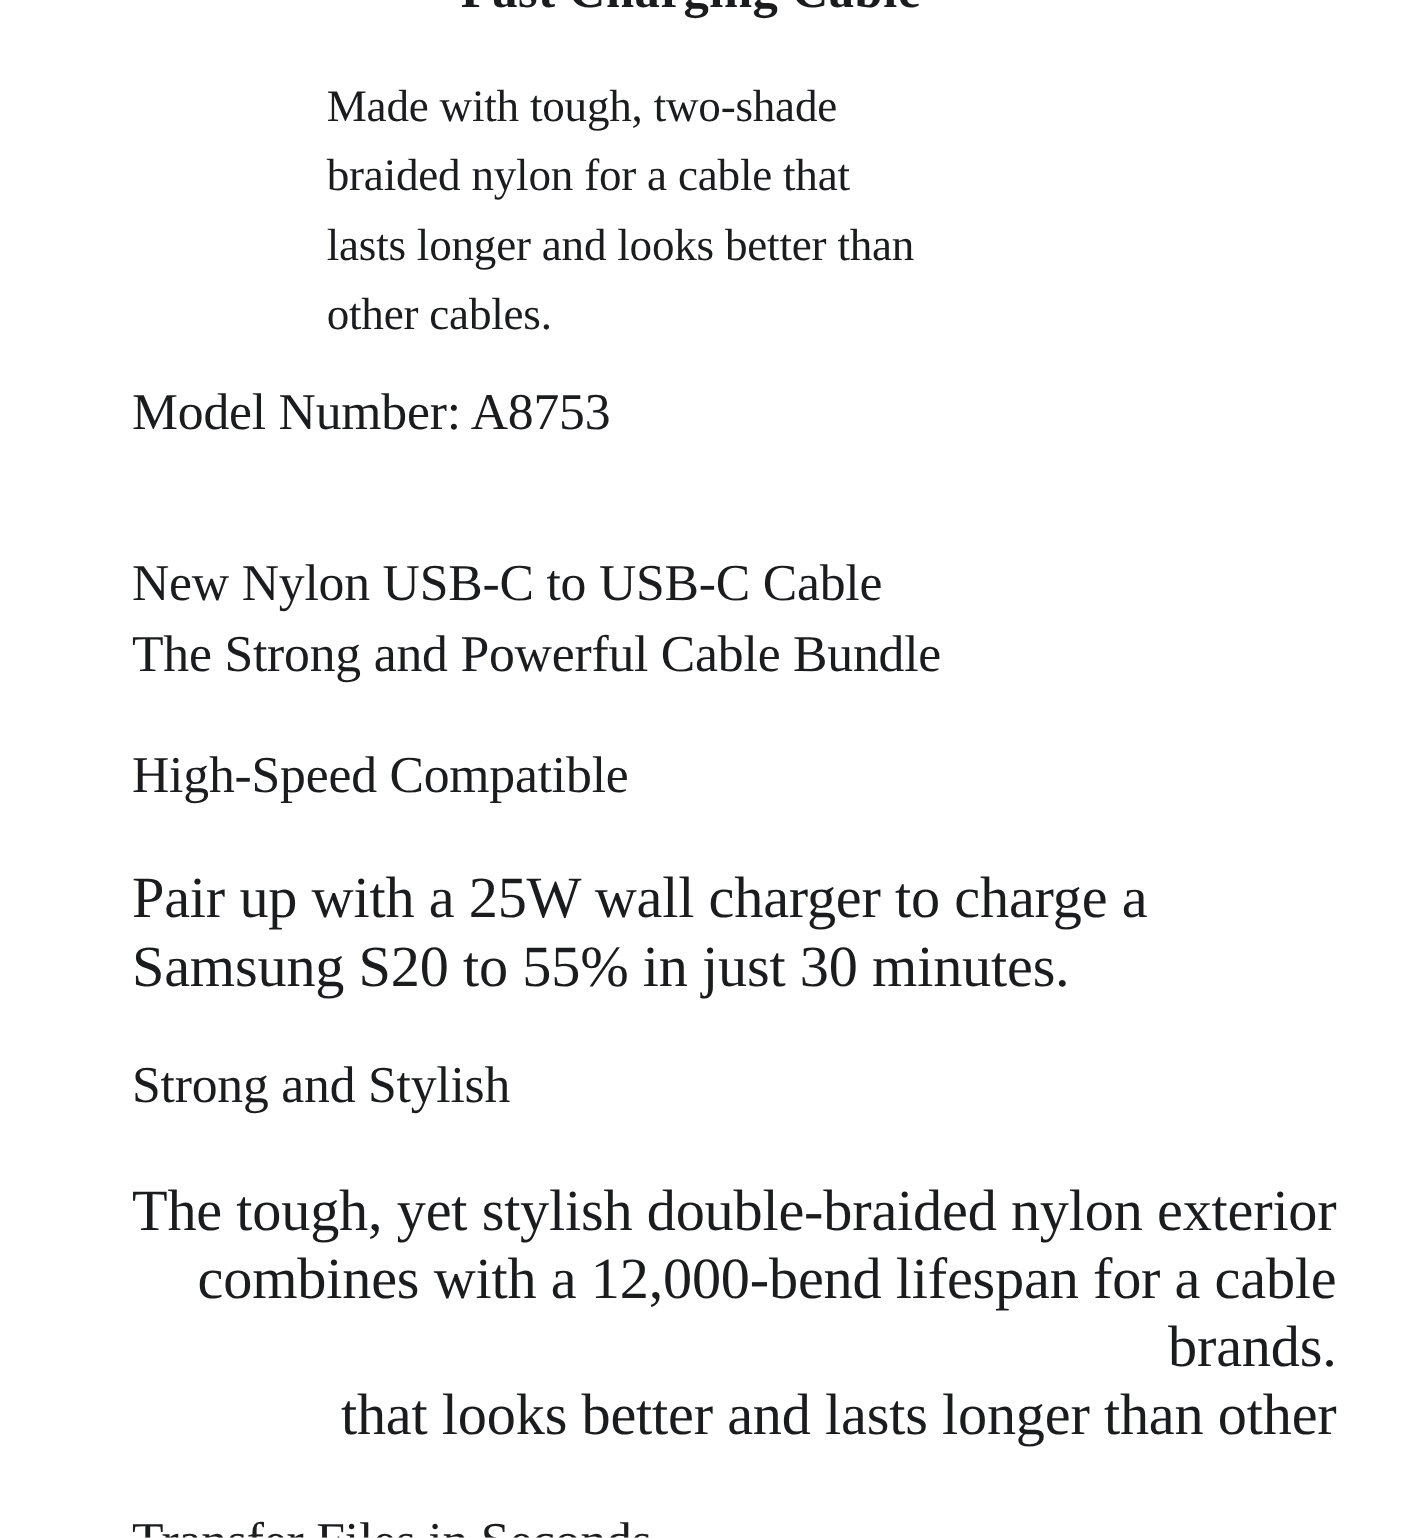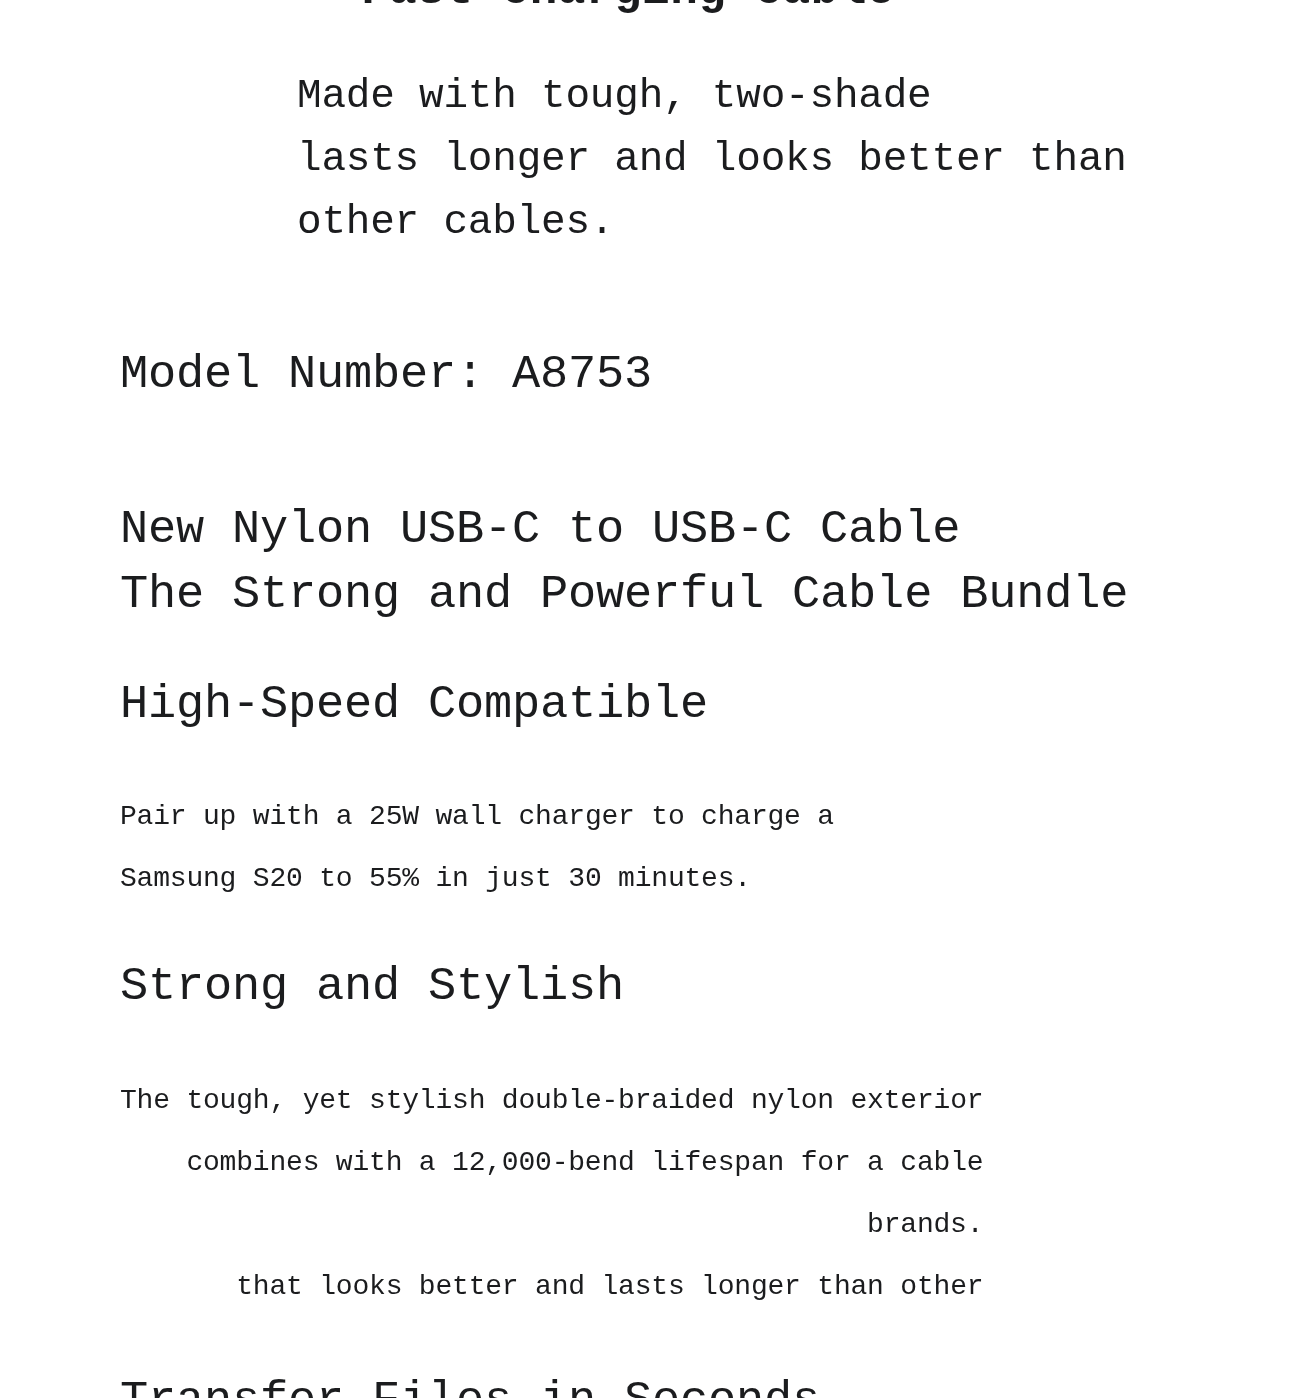--- a/index.html
+++ b/index.html
@@ -6,21 +6,21 @@
     margin: 0;
     padding: 0;
     background: #ffffff;
   }
   .page {
     position: relative;
     width: 1290px;
     height: 1398px;
     overflow: hidden;
     background: #ffffff;
-    font-family: Liberation Mono, monospace;
+    font-family: Liberation Serif, serif;
     color: #1b1c1e;
   }
   .top-heading {
     position: absolute;
     top: -33px;
     left: 0;
     width: 1256px;
     margin: 0;
     font-size: 46px;
     line-height: 48px;
@@ -44,41 +44,42 @@
     position: absolute;
     left: 120px;
     font-size: 47px;
     line-height: 50px;
     white-space: nowrap;
     letter-spacing: -0.2px;
   }
   .para {
     position: absolute;
     left: 120px;
-    font-size: 28px;
+    font-size: 53px;
     line-height: 62px;
   }
   .pos-model    { top: 350px; }
   .pos-product  { top: 460px; margin-top: 45px; }
   .pos-bundle   { top: 570px; }
   .pos-speed    { top: 680px; }
   .pos-pair     { top: 786px; }
   .pos-stylish  { top: 962px; }
   .pos-tough    { top: 1070px; text-align: right; }
   .pos-transfer { top: 1376px; }
 </style>
 </head>
 <body>
 
 <div class="page">
 
   <h1 class="top-heading">Fast Charging Cable</h1>
 
   <div class="tagline">
     <div class="line">Made with tough, two-shade</div>
+    <div class="line">braided nylon for a cable that</div>
     <div class="line">lasts longer and looks better than</div>
     <div class="line">other cables.</div>
   </div>
 
   <div class="block pos-model">Model Number: A8753</div>
 
   <div class="block pos-product">New Nylon USB-C to USB-C Cable</div>
 
   <div class="block pos-bundle">The Strong and Powerful Cable Bundle</div>
 

